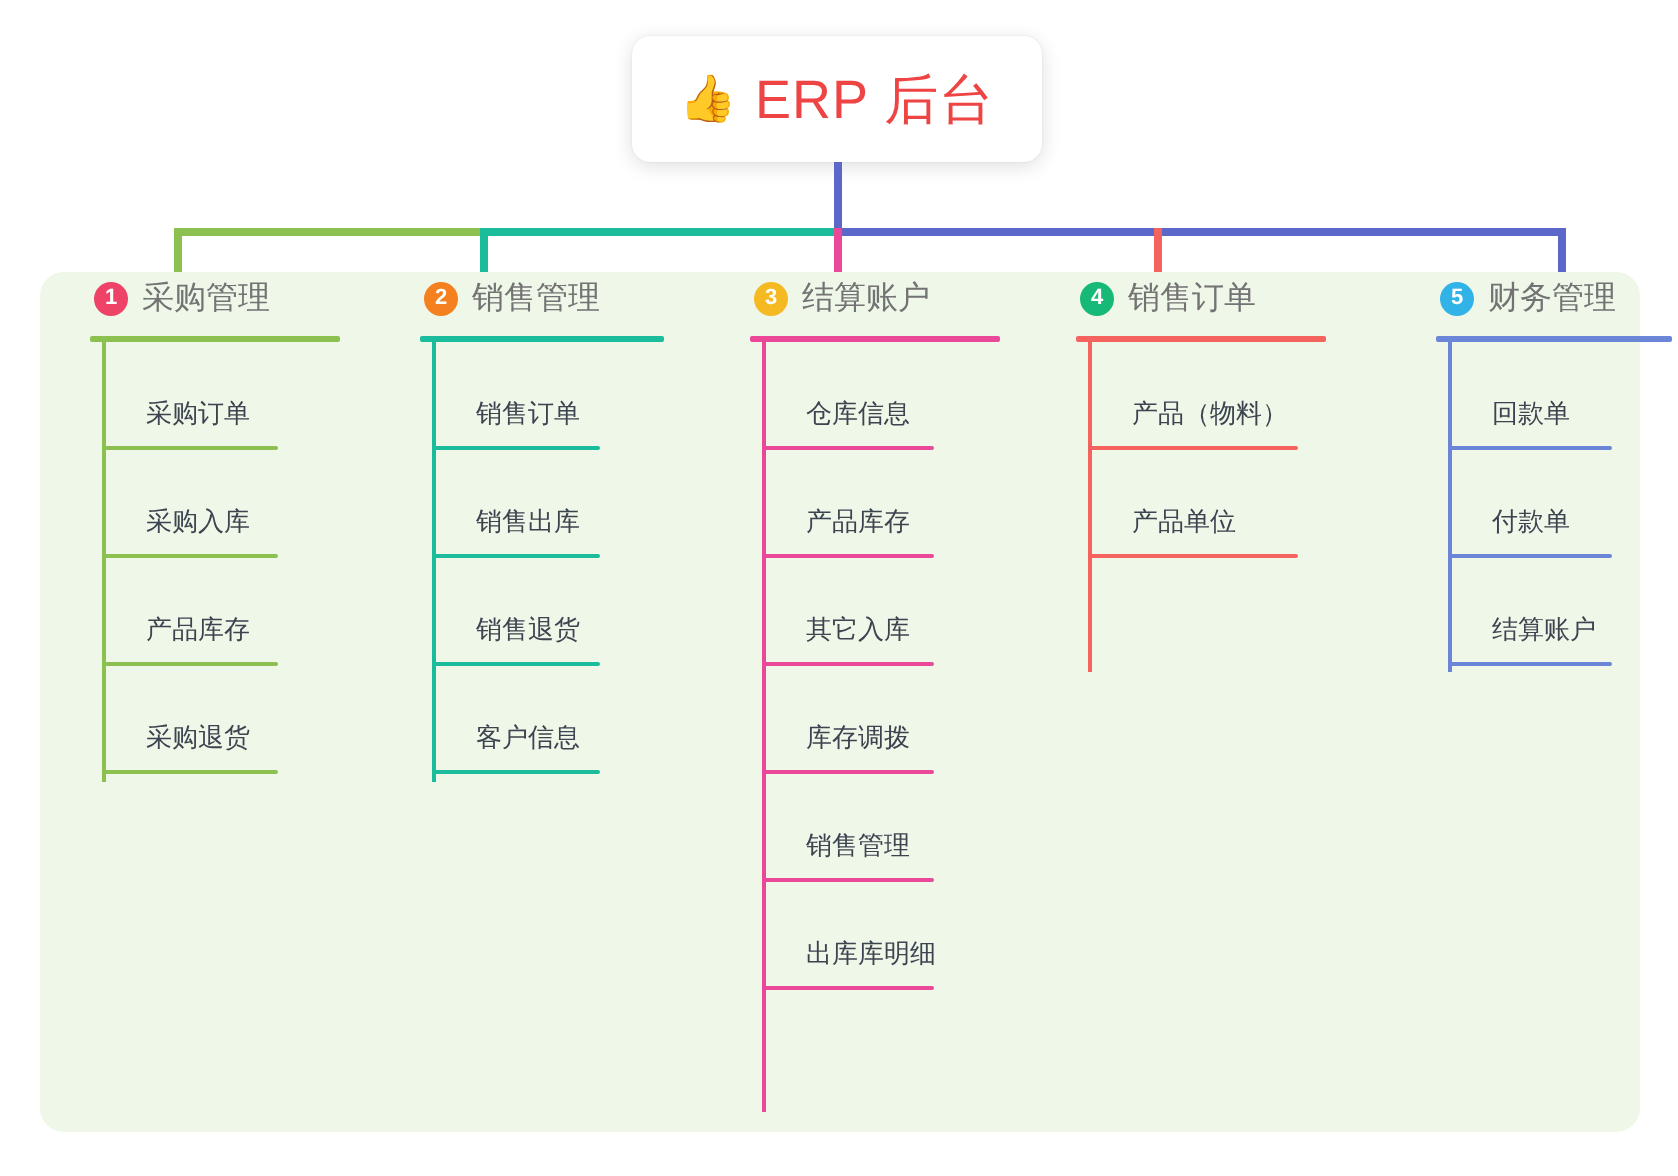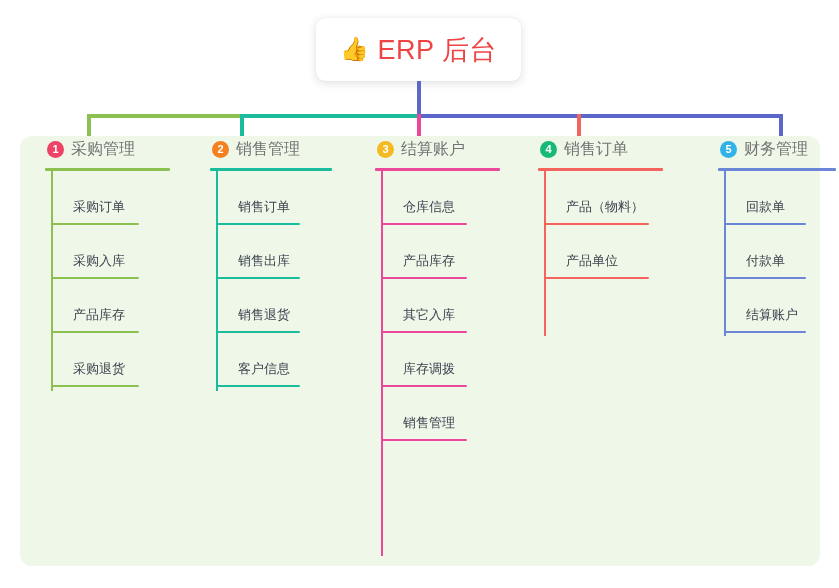--- a/index.html
+++ b/index.html
@@ -167,20 +167,24 @@
             <div class="leaf-rule" style="width: 86px; background: rgb(236, 72, 153);"></div>
           </div>
           <div class="leaf">
             <span class="leaf-label">库存调拨</span>
             <div class="leaf-rule" style="width: 86px; background: rgb(236, 72, 153);"></div>
           </div>
           <div class="leaf">
             <span class="leaf-label">销售管理</span>
             <div class="leaf-rule" style="width: 86px; background: rgb(236, 72, 153);"></div>
           </div>
+          <div class="leaf">
+            <span class="leaf-label">出库库明细</span>
+            <div class="leaf-rule" style="width: 86px; background: rgb(236, 72, 153);"></div>
+          </div>
         </div>
         <div class="column" style="left: 518px;">
           <div class="col-head">
             <span class="badge" style="background: rgb(23, 185, 120);">4</span>
             <span class="col-title">销售订单</span>
           </div>
           <div class="head-rule" style="width: 125px; background: rgb(244, 99, 94);"></div>
           <div class="spine" style="background: rgb(244, 99, 94); height: 165px;"></div>
           <div class="leaf">
             <span class="leaf-label">产品（物料）</span>

